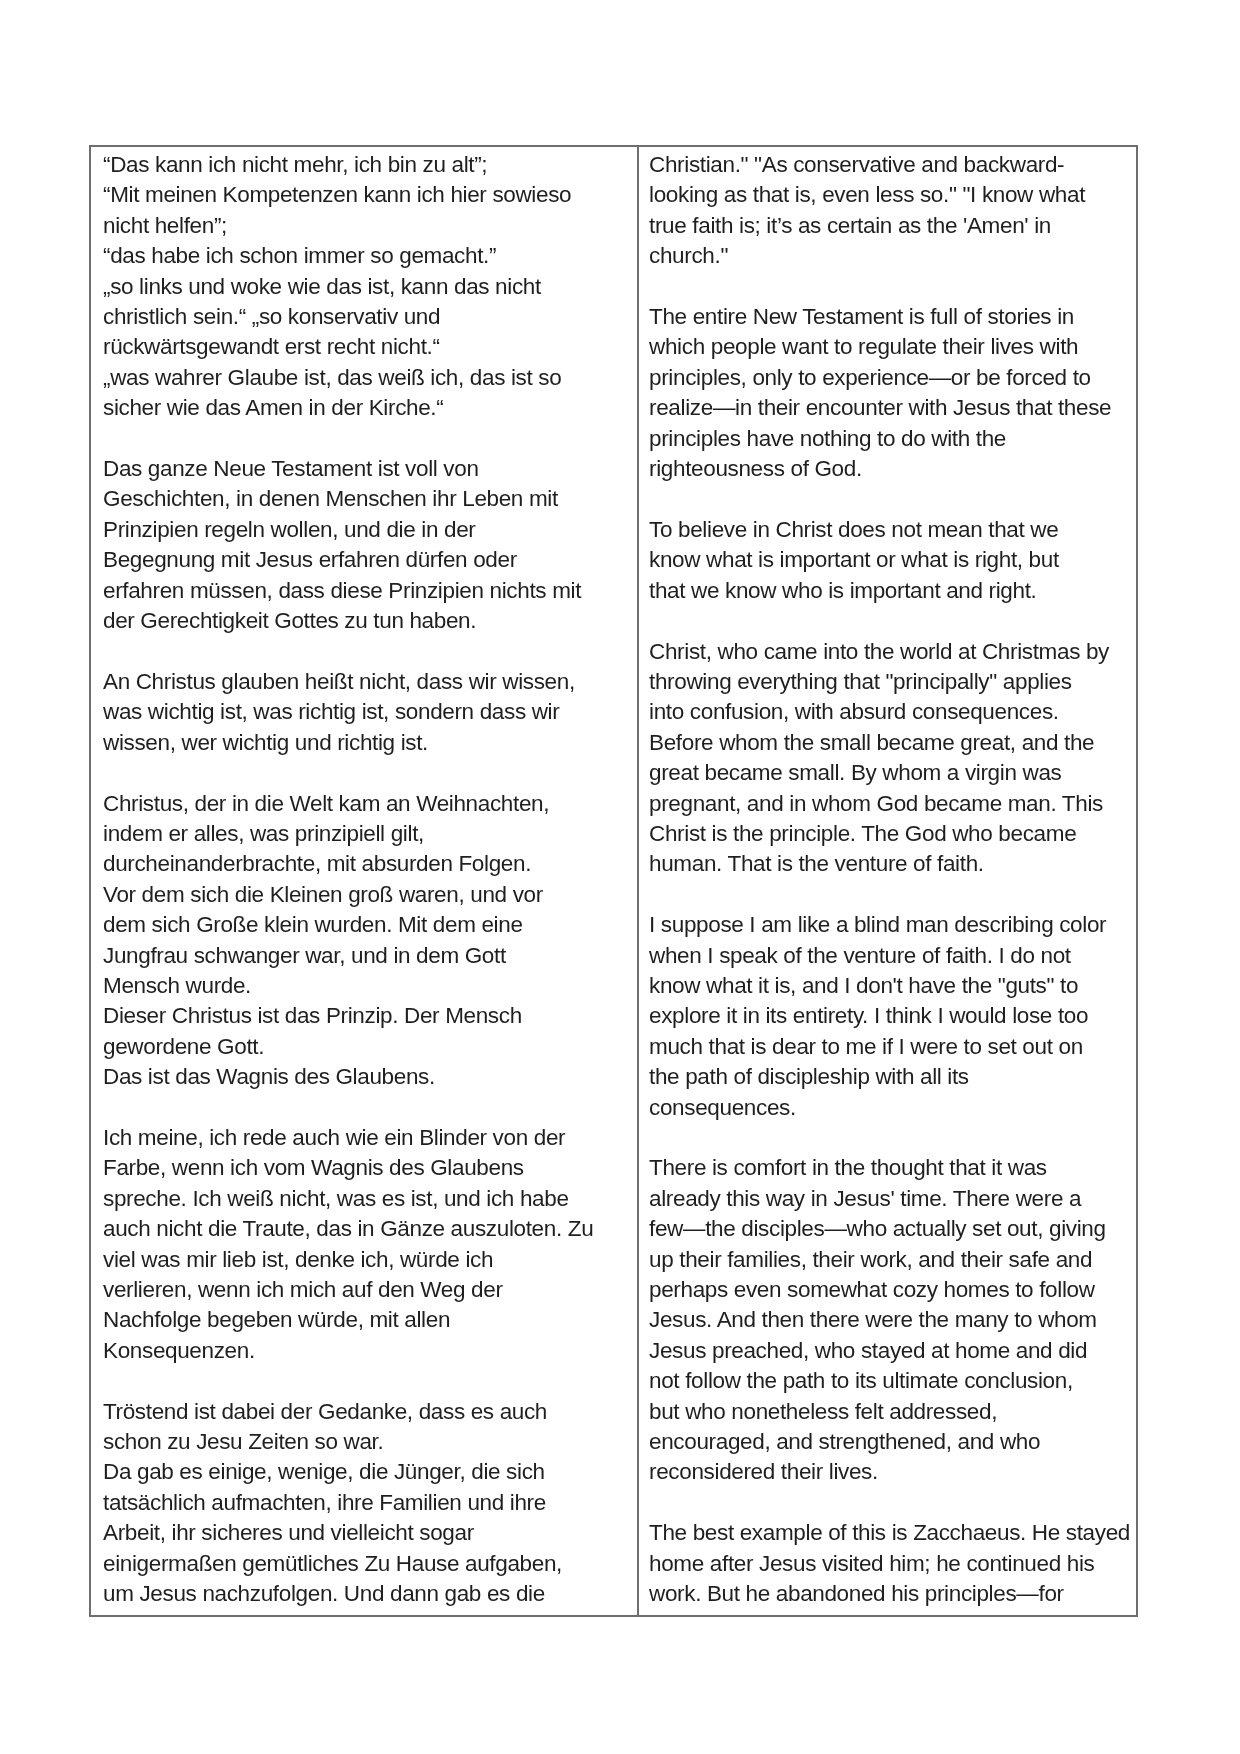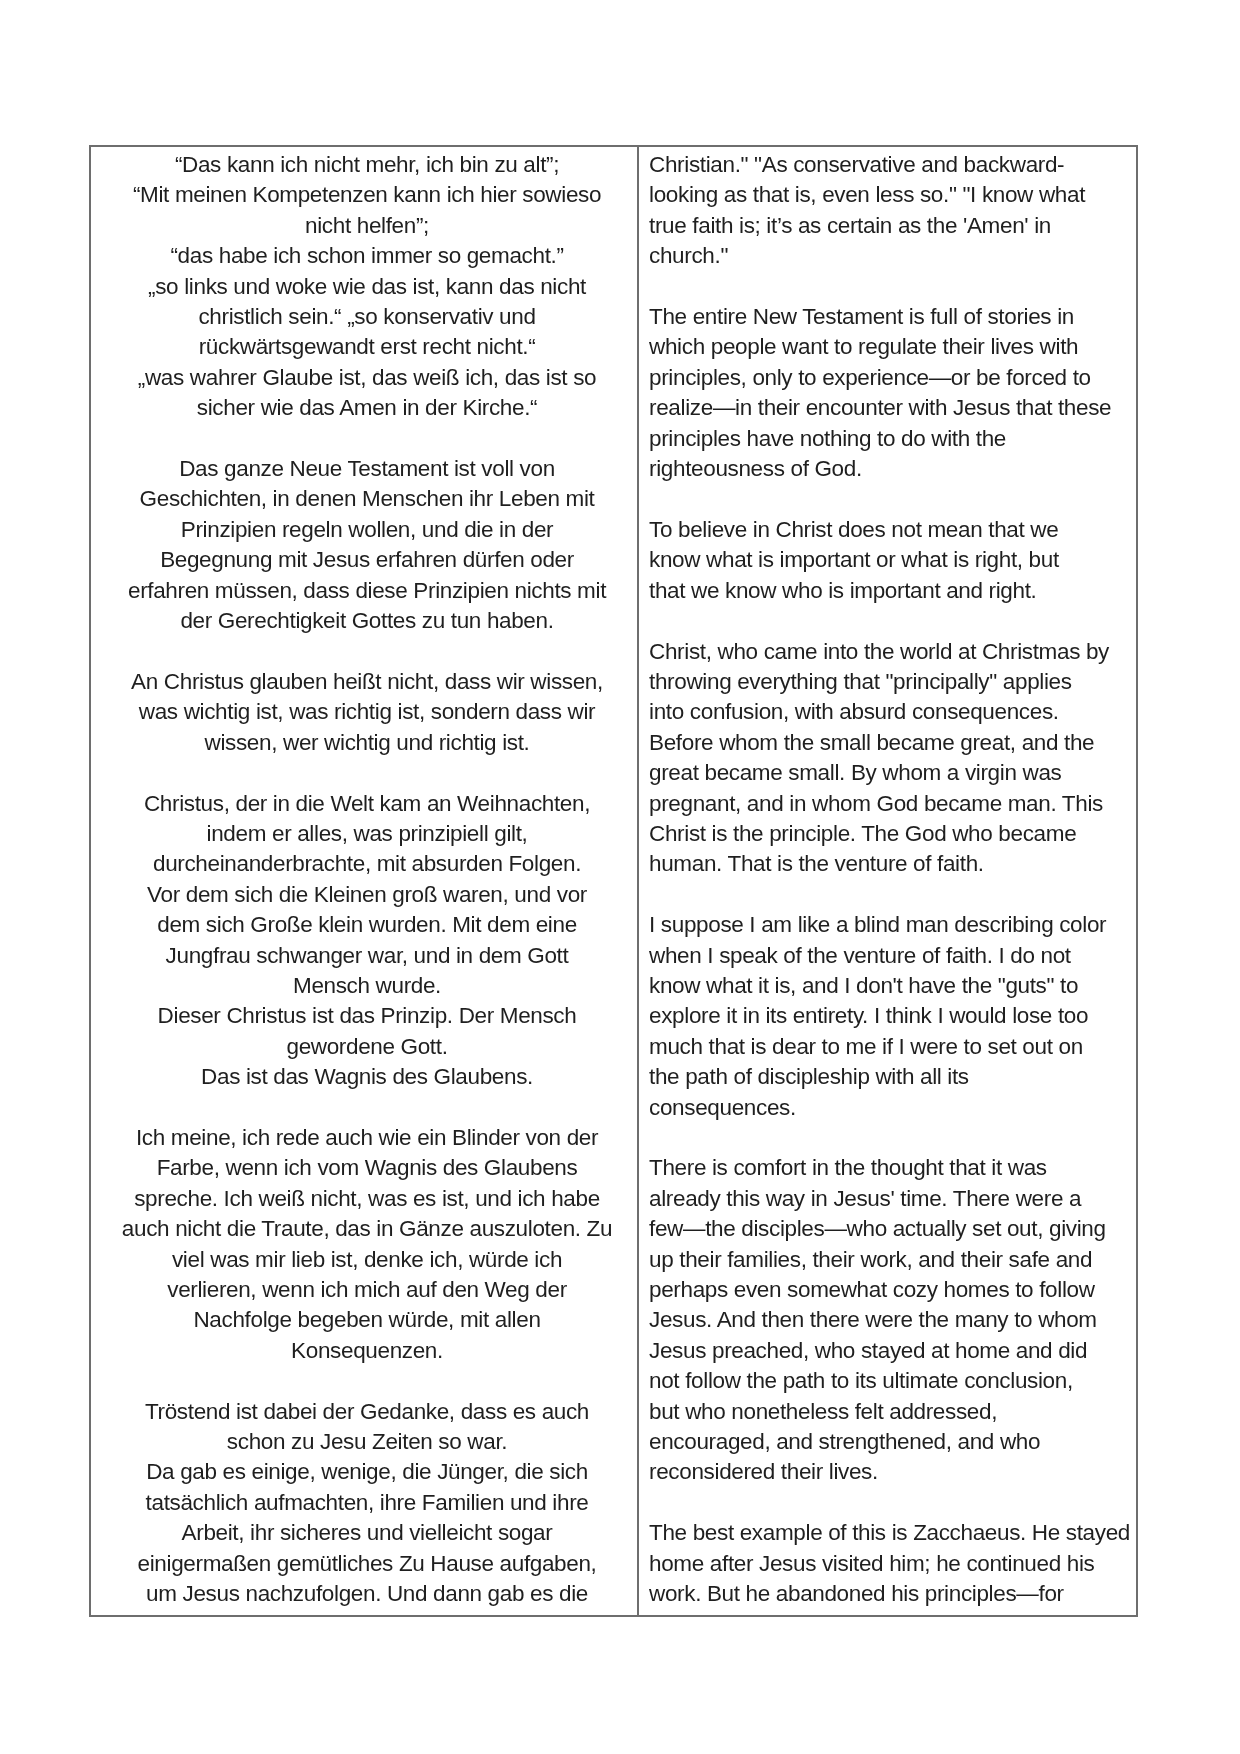--- a/index.html
+++ b/index.html
@@ -28,21 +28,20 @@
     display: flex;
     align-items: stretch;
     background: #ffffff;
   }
   .cell {
     box-sizing: border-box;
     padding: 3px 6px 5px 12px;
   }
   .cell.german {
     width: 587px;
-    text-align: center;
   }
   .cell.english {
     flex: 1;
     border-left: 2px solid #6e6e6e;
     padding-left: 10px;
   }
   .celltext {
     font-size: 22.5px;
     letter-spacing: -0.35px;
     line-height: 30.4px;

